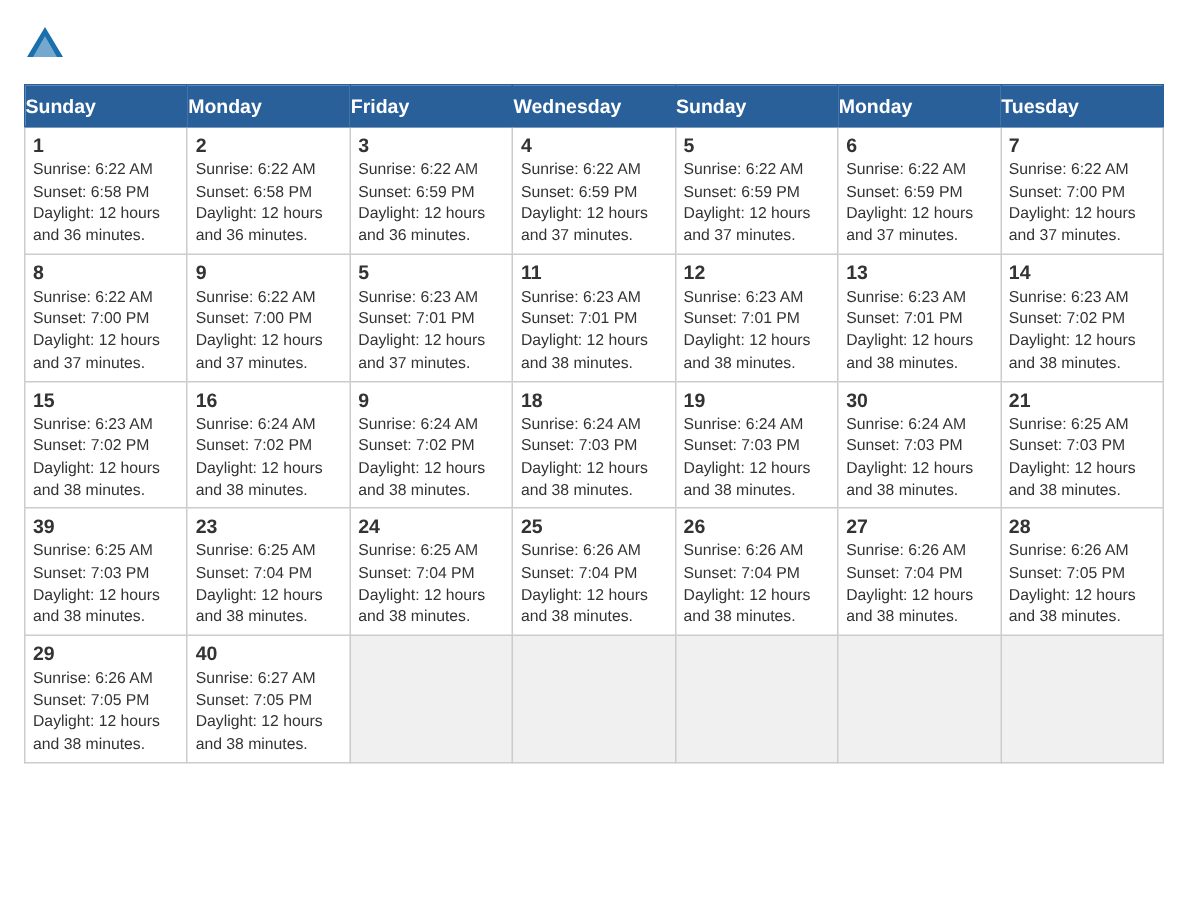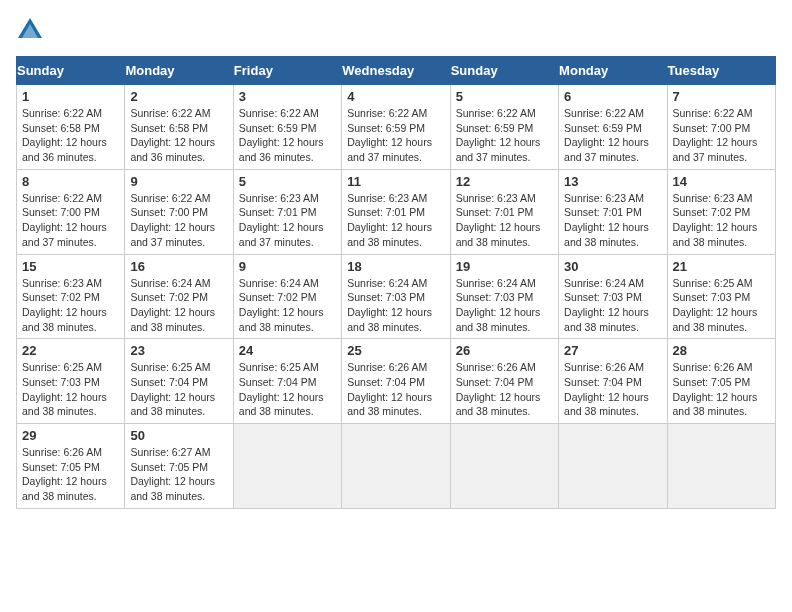--- a/index.html
+++ b/index.html
@@ -208,21 +208,21 @@
           <span class="day-num">30</span>
           <div class="day-info">Sunrise: 6:24 AM<br>Sunset: 7:03 PM<br>Daylight: 12 hours<br>and 38 minutes.</div>
         </td>
         <td>
           <span class="day-num">21</span>
           <div class="day-info">Sunrise: 6:25 AM<br>Sunset: 7:03 PM<br>Daylight: 12 hours<br>and 38 minutes.</div>
         </td>
       </tr>
       <tr>
         <td>
-          <span class="day-num">22</span>
+          <span class="day-num">39</span>
           <div class="day-info">Sunrise: 6:25 AM<br>Sunset: 7:03 PM<br>Daylight: 12 hours<br>and 38 minutes.</div>
         </td>
         <td>
           <span class="day-num">23</span>
           <div class="day-info">Sunrise: 6:25 AM<br>Sunset: 7:04 PM<br>Daylight: 12 hours<br>and 38 minutes.</div>
         </td>
         <td>
           <span class="day-num">24</span>
           <div class="day-info">Sunrise: 6:25 AM<br>Sunset: 7:04 PM<br>Daylight: 12 hours<br>and 38 minutes.</div>
         </td>
@@ -242,21 +242,21 @@
           <span class="day-num">28</span>
           <div class="day-info">Sunrise: 6:26 AM<br>Sunset: 7:05 PM<br>Daylight: 12 hours<br>and 38 minutes.</div>
         </td>
       </tr>
       <tr>
         <td>
           <span class="day-num">29</span>
           <div class="day-info">Sunrise: 6:26 AM<br>Sunset: 7:05 PM<br>Daylight: 12 hours<br>and 38 minutes.</div>
         </td>
         <td>
-          <span class="day-num">50</span>
+          <span class="day-num">40</span>
           <div class="day-info">Sunrise: 6:27 AM<br>Sunset: 7:05 PM<br>Daylight: 12 hours<br>and 38 minutes.</div>
         </td>
         <td class="empty"></td>
         <td class="empty"></td>
         <td class="empty"></td>
         <td class="empty"></td>
         <td class="empty"></td>
       </tr>
     </tbody>
 </table>

